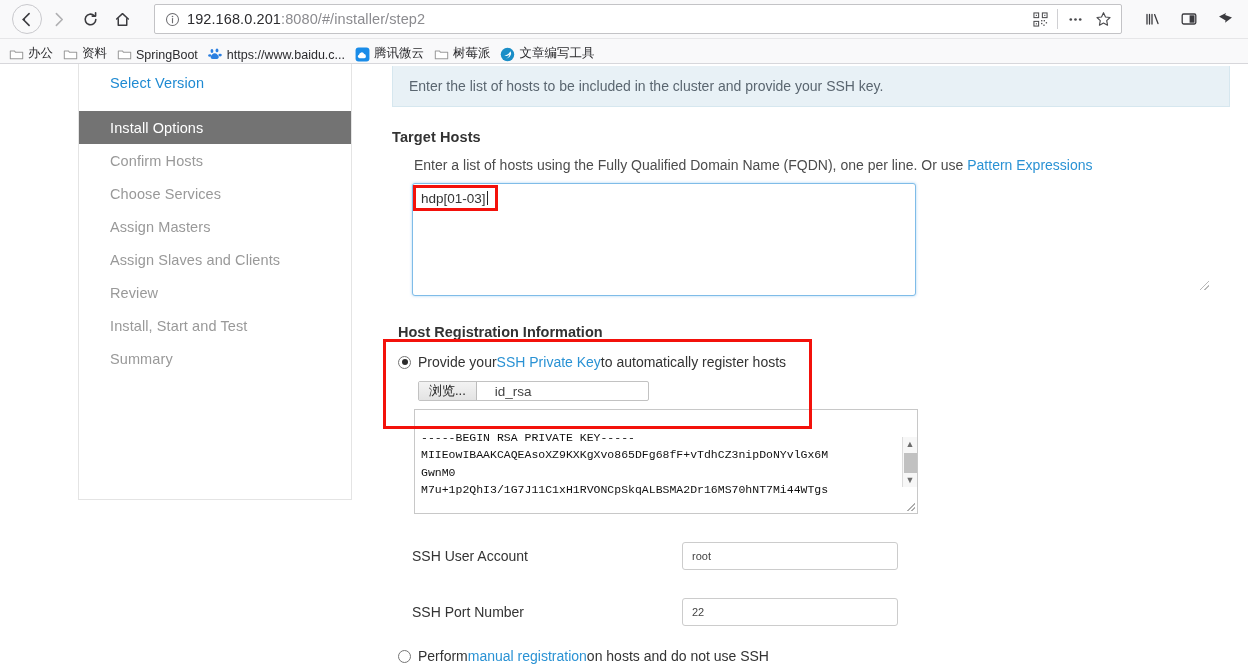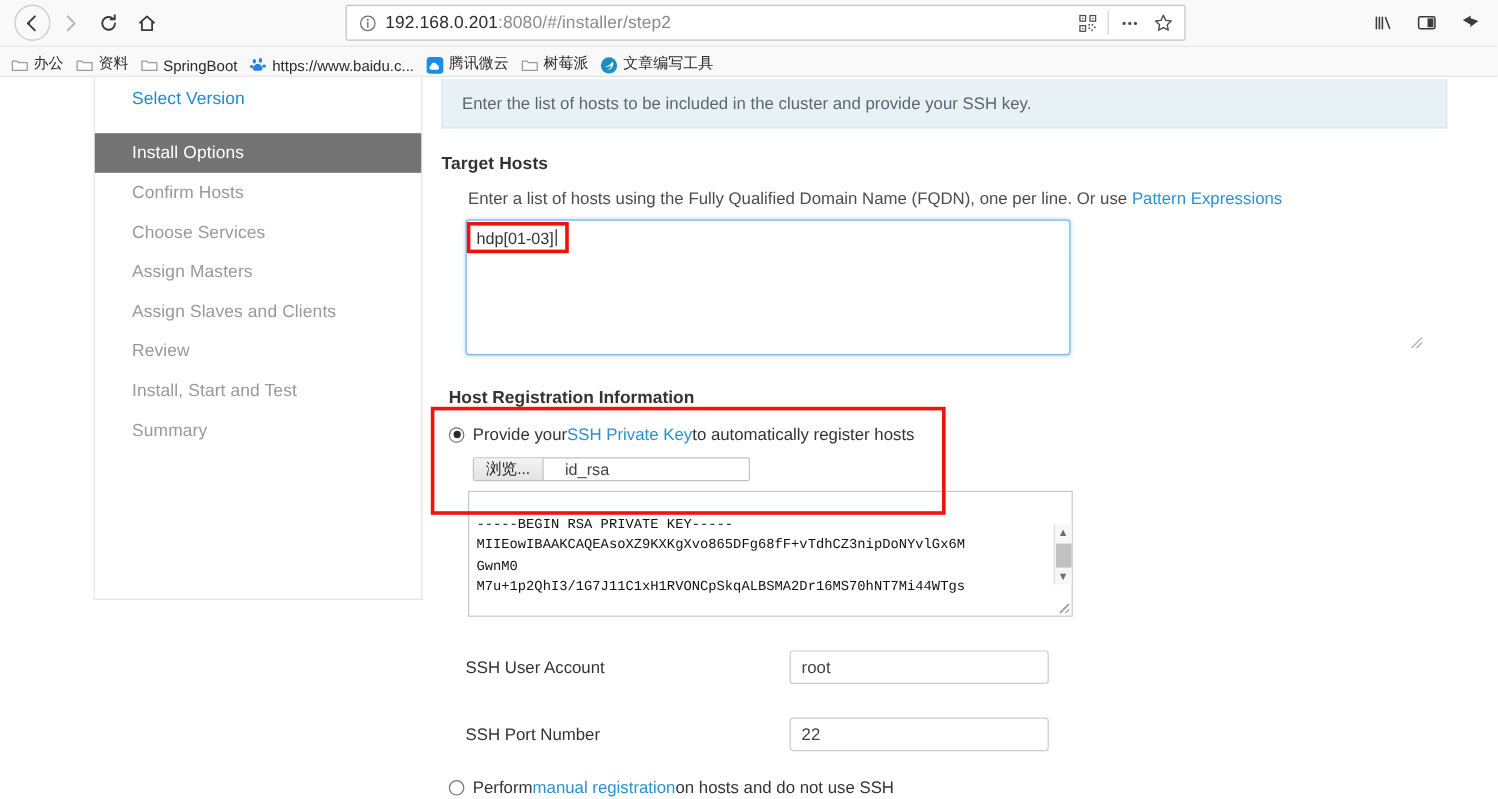--- a/index.html
+++ b/index.html
@@ -40,21 +40,21 @@
   }
   .nav-btn.dim { color: #b1b1b3; }
 
   #urlbar-wrap {
     flex: 1;
     display: flex;
     justify-content: center;
     padding: 0 10px;
   }
   #urlbar {
-    width: 700px;
+    width: 968px;
     height: 30px;
     background: #ffffff;
     border: 1px solid #c3c3c6;
     border-radius: 2px;
     display: flex;
     align-items: center;
     padding: 0 4px 0 8px;
   }
   #urlbar .info-icon {
     width: 18px; height: 18px;
@@ -146,21 +146,21 @@
   .wiz-item.link { color: #1f8ad2; }
   .wiz-item.active {
     background: #737373;
     color: #ffffff;
     margin-top: 12px;
   }
 
   
   #main {
     position: absolute;
-    left: 368px; top: 0;
+    left: 392px; top: 0;
     width: 840px;
   }
 
   #info-banner {
     margin-top: 2px;
     width: 838px;
     background: #e8f1f6;
     border: 1px solid #d6e7ef;
     border-top: none;
     color: #5a6670;
@@ -363,21 +363,21 @@
     width: 270px;
     font-size: 14px;
     color: #333333;
   }
   .form-input {
     width: 216px;
     height: 28px;
     border: 1px solid #cccccc;
     border-radius: 3px;
     background: #ffffff;
-    font-size: 14px;
+    font-size: 11px;
     color: #444444;
     padding: 0 9px;
     font-family: "Liberation Sans", sans-serif;
     outline: none;
   }
 
   #radio-row-manual { margin-top: 22px; padding-left: 6px; }
 </style>
 </head>
 <body>

